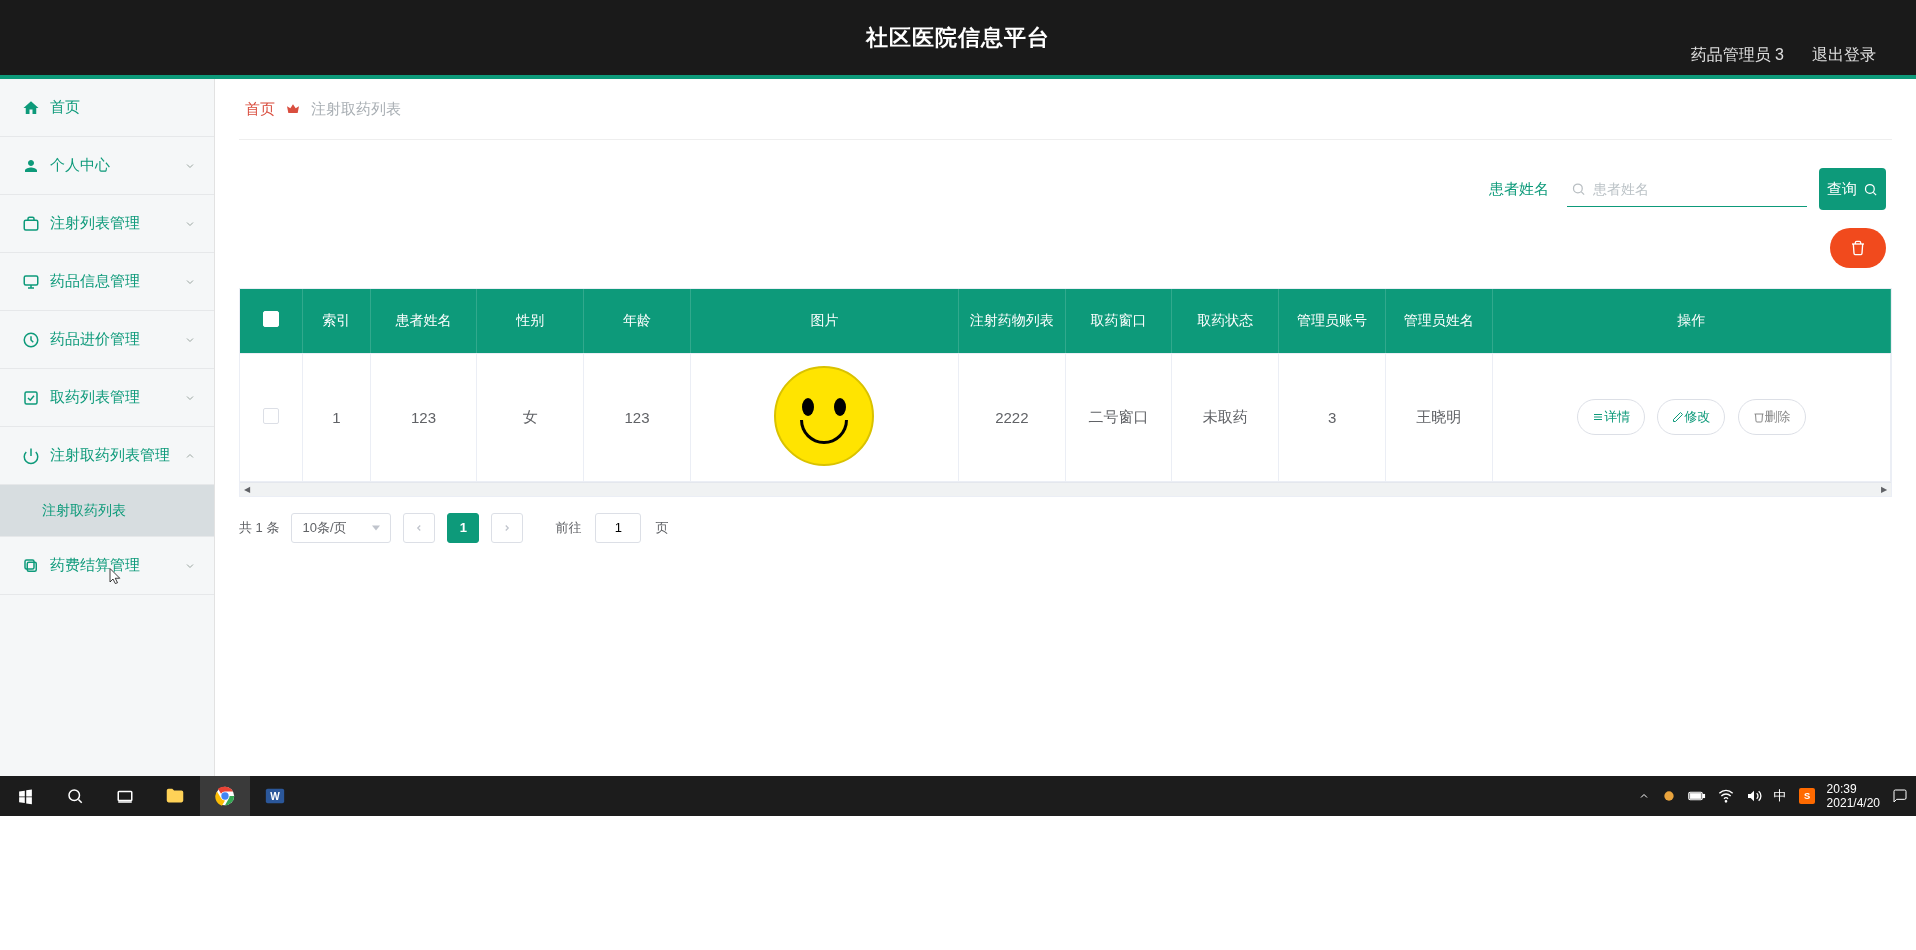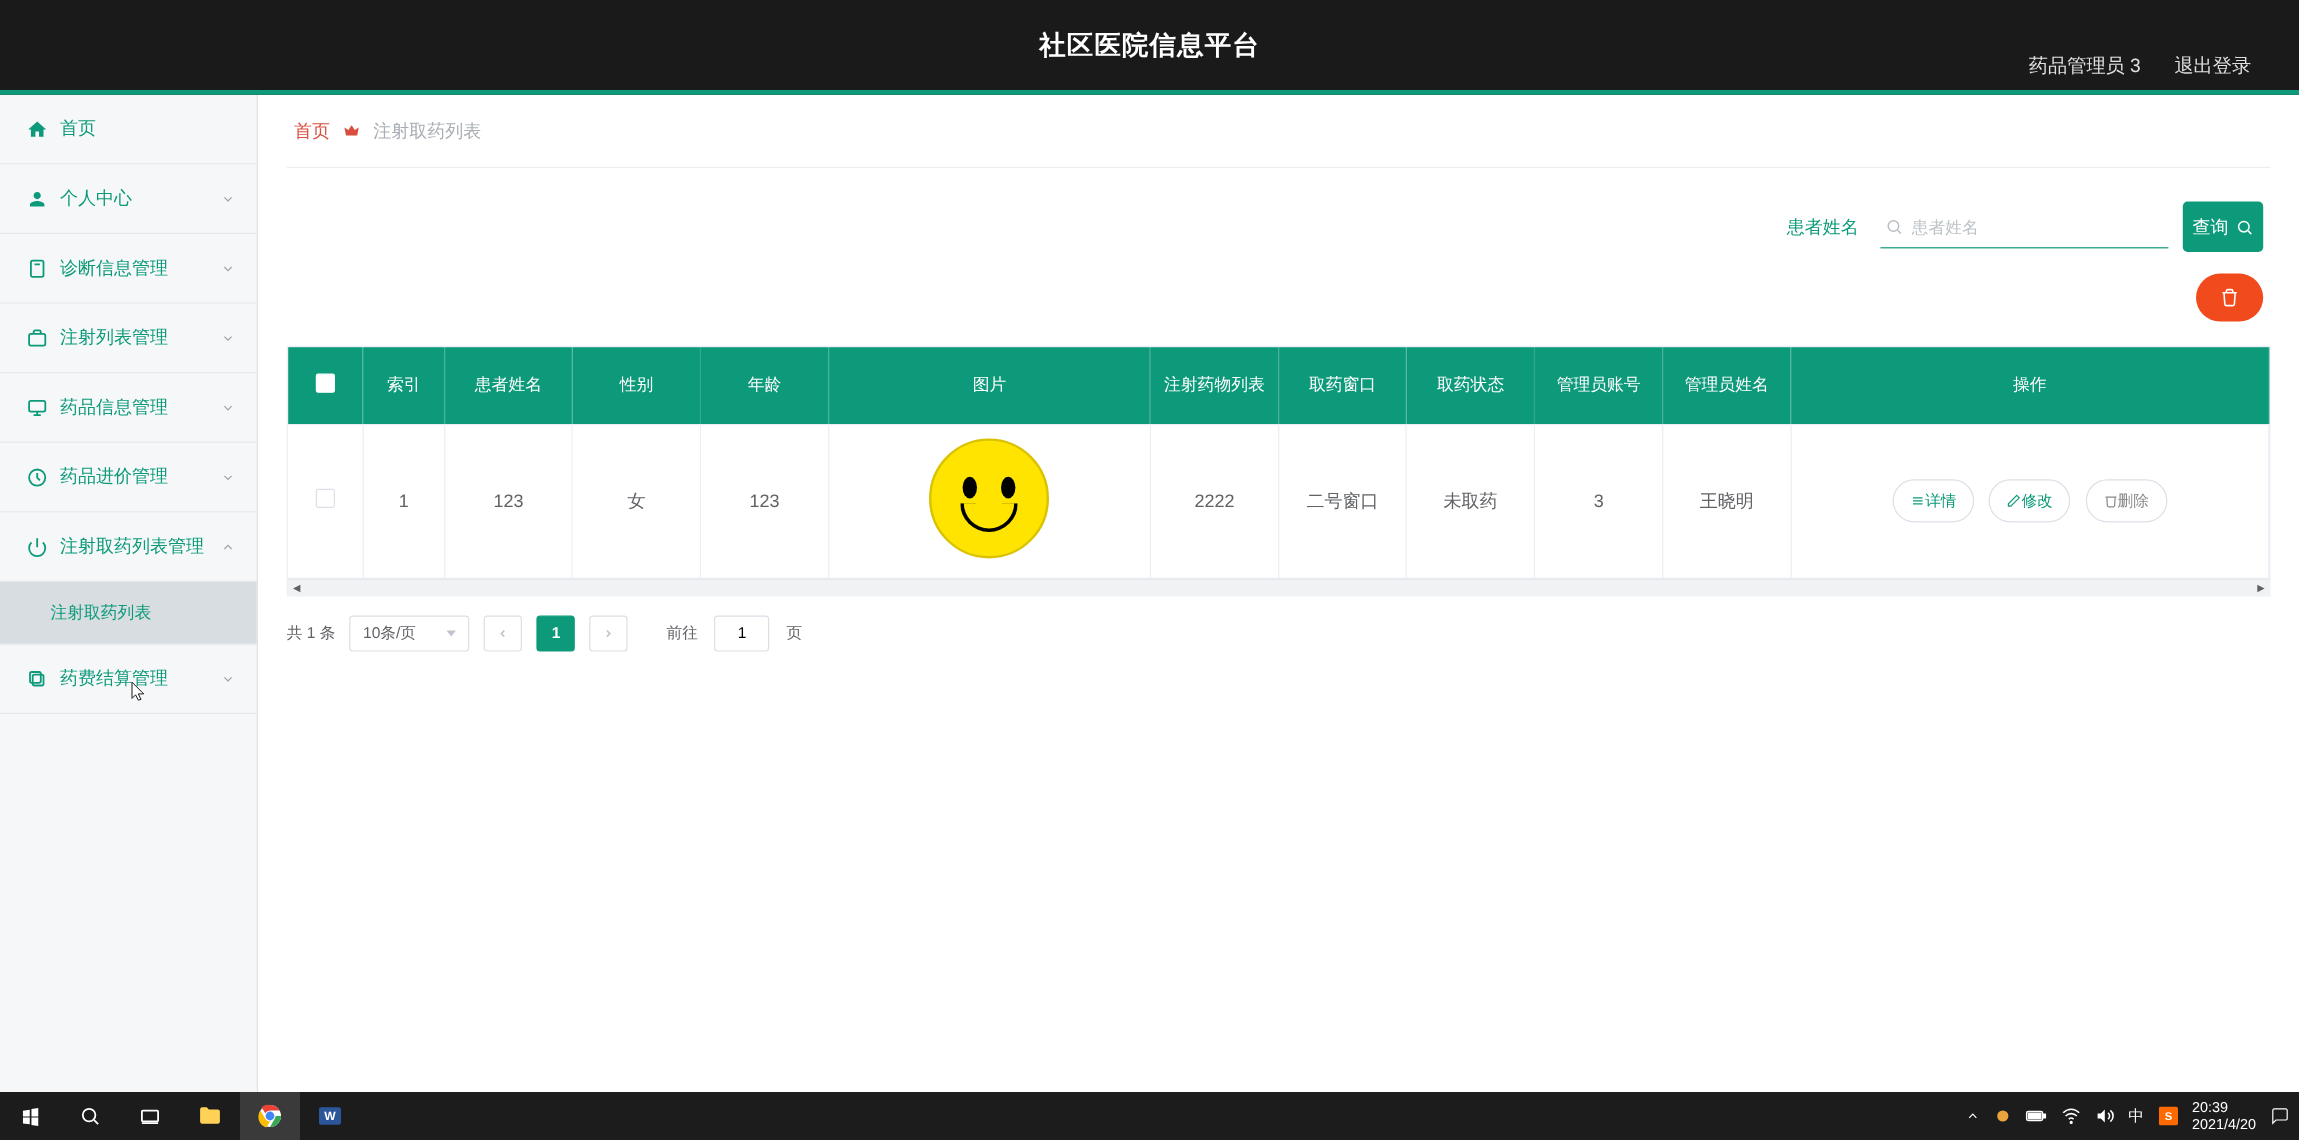--- a/index.html
+++ b/index.html
@@ -1,17 +1,17 @@
 <!DOCTYPE html>
 <html><head>
 <meta charset="utf-8">
 <style>
   * { margin: 0; padding: 0; box-sizing: border-box; }
   body { font-family: "Microsoft YaHei", Arial, sans-serif; font-size: 14px; color: #606266; background: #fff; overflow: hidden; }
-  .page { width: 1916px; height: 950px; display: flex; flex-direction: column; }
+  .page { width: 1916px; height: 816px; display: flex; flex-direction: column; }
 
   
   .header { height: 79px; background: #1a1a1a; border-bottom: 4px solid #0d9a7a; display: flex; align-items: center; justify-content: center; position: relative; }
   .header-title { color: #fff; font-size: 22px; font-weight: bold; letter-spacing: 1px; }
   .header-right { position: absolute; right: 40px; display: flex; align-items: center; gap: 28px; color: #e0e0e0; font-size: 16px; }
   .header-right span { cursor: pointer; margin-top: 35px; }
 
   
   .body { flex: 1; display: flex; min-height: 0; }
   .sidebar { width: 215px; background: #f5f7f8; border-right: 1px solid #e2e2e2; overflow-y: auto; }
@@ -124,34 +124,20 @@
         <span>个人中心</span>
         <span class="chev">
             <svg width="12" height="12" viewBox="0 0 24 24" fill="none" stroke="#9aa5a0" stroke-width="2">
               <polyline points="6 9 12 15 18 9"></polyline>
             </svg>
           </span>
       </div>
       <div class="menu-item">
         <span class="icon">
           <svg width="18" height="18" viewBox="0 0 24 24" fill="none" stroke="#0d9a7a" stroke-width="2">
-              <rect x="5" y="3" width="14" height="18" rx="2"></rect>
-              <path d="M9 7h6"></path>
-            </svg>
-        </span>
-        <span>诊断信息管理</span>
-        <span class="chev">
-            <svg width="12" height="12" viewBox="0 0 24 24" fill="none" stroke="#9aa5a0" stroke-width="2">
-              <polyline points="6 9 12 15 18 9"></polyline>
-            </svg>
-          </span>
-      </div>
-      <div class="menu-item">
-        <span class="icon">
-          <svg width="18" height="18" viewBox="0 0 24 24" fill="none" stroke="#0d9a7a" stroke-width="2">
               <rect x="3" y="7" width="18" height="13" rx="2"></rect>
               <path d="M8 7V5a2 2 0 0 1 2-2h4a2 2 0 0 1 2 2v2"></path>
             </svg>
         </span>
         <span>注射列表管理</span>
         <span class="chev">
             <svg width="12" height="12" viewBox="0 0 24 24" fill="none" stroke="#9aa5a0" stroke-width="2">
               <polyline points="6 9 12 15 18 9"></polyline>
             </svg>
           </span>
@@ -171,20 +157,34 @@
           </span>
       </div>
       <div class="menu-item">
         <span class="icon">
           <svg width="18" height="18" viewBox="0 0 24 24" fill="none" stroke="#0d9a7a" stroke-width="2">
               <circle cx="12" cy="12" r="9"></circle>
               <path d="M12 7v5l3 3"></path>
             </svg>
         </span>
         <span>药品进价管理</span>
+        <span class="chev">
+            <svg width="12" height="12" viewBox="0 0 24 24" fill="none" stroke="#9aa5a0" stroke-width="2">
+              <polyline points="6 9 12 15 18 9"></polyline>
+            </svg>
+          </span>
+      </div>
+      <div class="menu-item">
+        <span class="icon">
+          <svg width="18" height="18" viewBox="0 0 24 24" fill="none" stroke="#0d9a7a" stroke-width="2">
+              <rect x="4" y="4" width="16" height="16" rx="2"></rect>
+              <polyline points="8 12 11 15 16 9"></polyline>
+            </svg>
+        </span>
+        <span>取药列表管理</span>
         <span class="chev">
             <svg width="12" height="12" viewBox="0 0 24 24" fill="none" stroke="#9aa5a0" stroke-width="2">
               <polyline points="6 9 12 15 18 9"></polyline>
             </svg>
           </span>
       </div>
       <div class="menu-item expanded">
         <span class="icon">
           <svg width="18" height="18" viewBox="0 0 24 24" fill="none" stroke="#0d9a7a" stroke-width="2">
               <path d="M18.36 6.64a9 9 0 1 1-12.73 0M12 2v10"></path>

